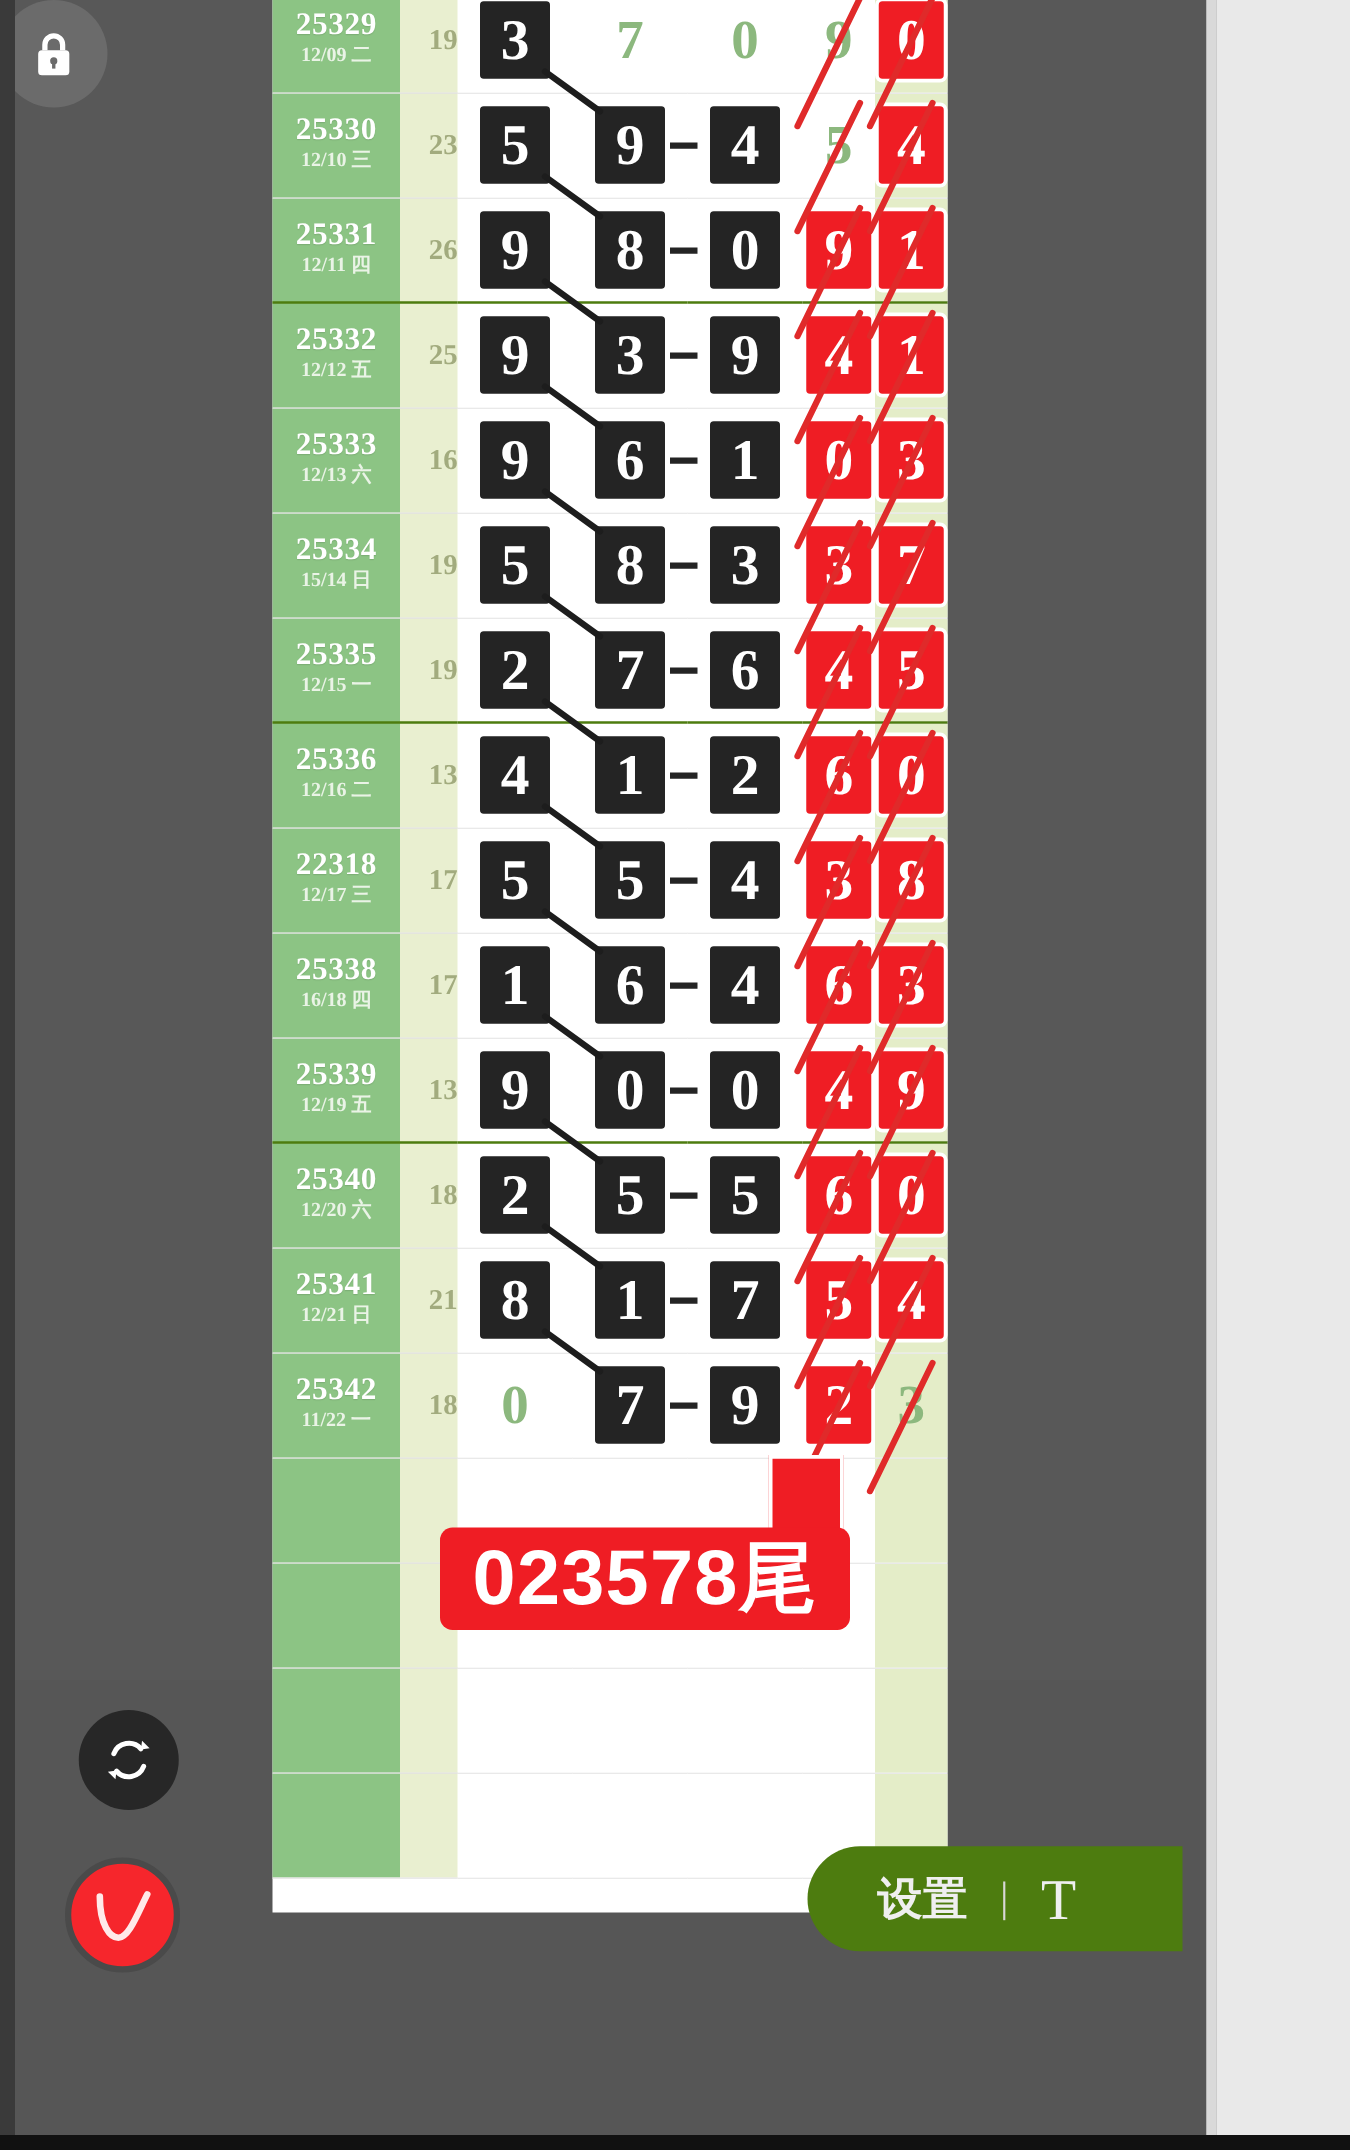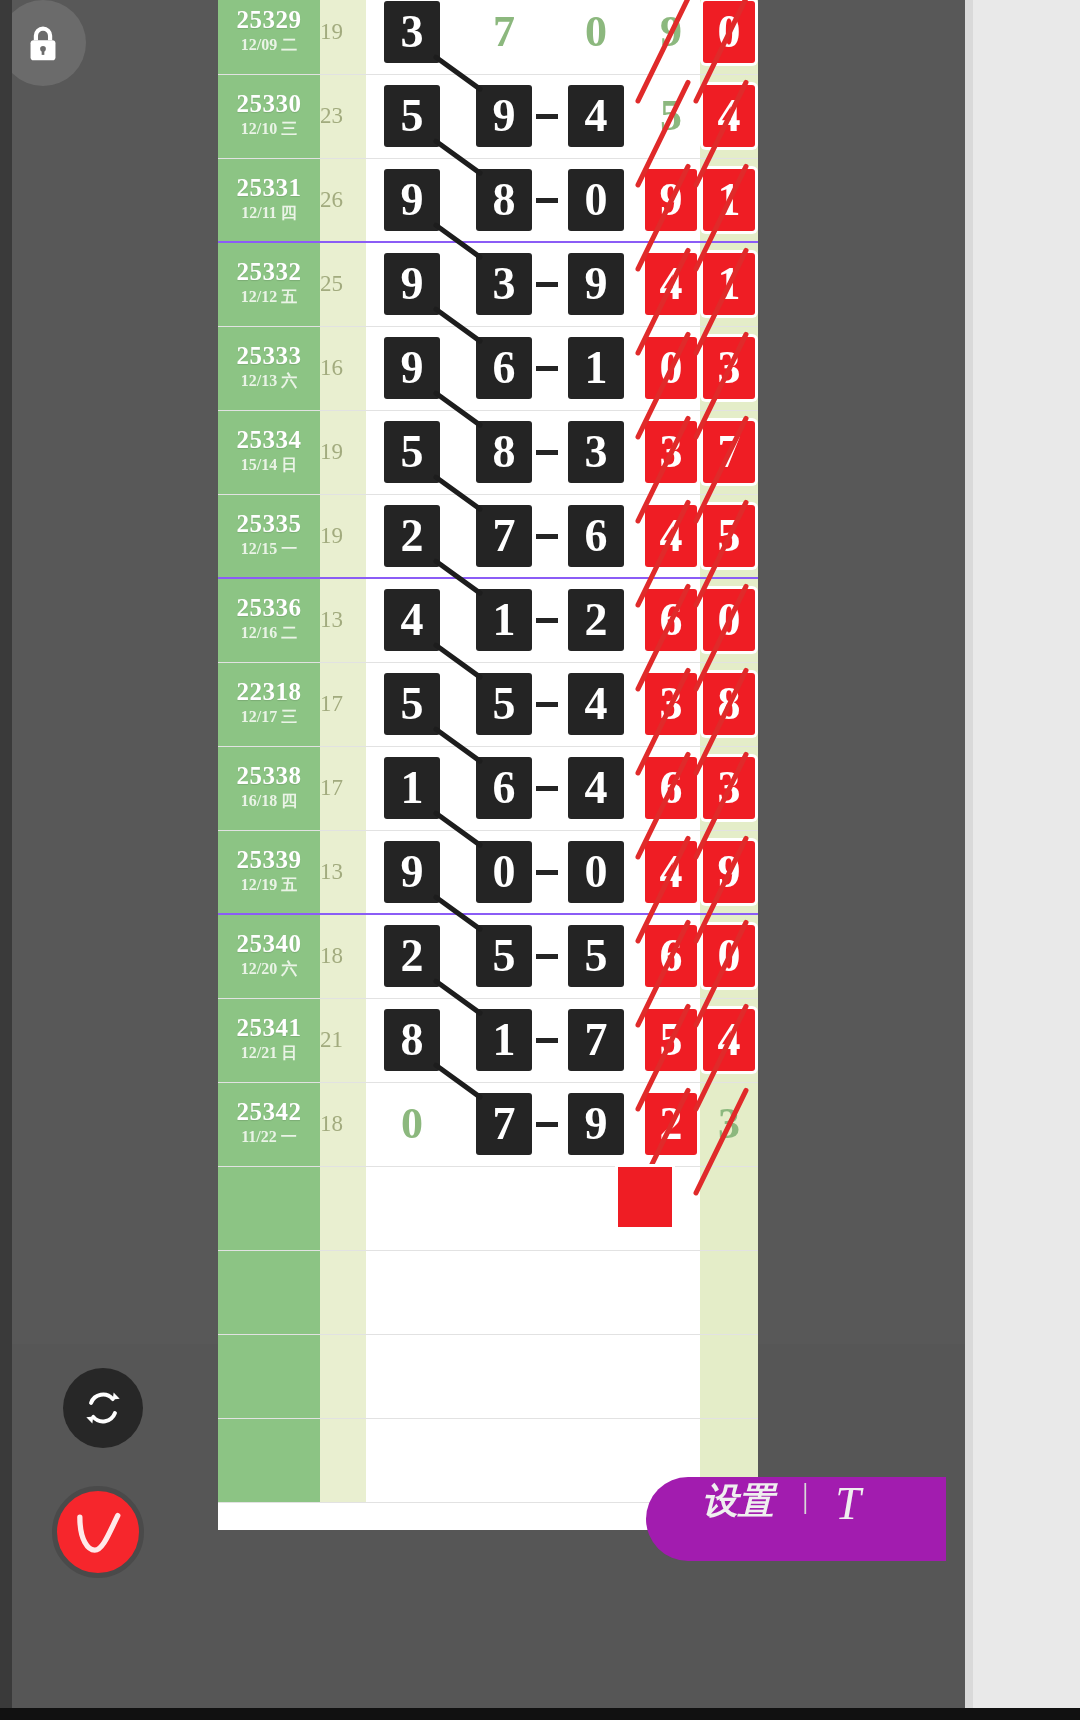--- a/index.html
+++ b/index.html
@@ -27,36 +27,36 @@
   
   .c-issue{ width:102px; background:#8cc484; }
   .c-sum  { width:46px;  background:#e9efd0; }
   .c-d1   { width:92px;  background:#ffffff; }
   .c-d2   { width:92px;  background:#ffffff; }
   .c-d3   { width:92px;  background:#ffffff; }
   .c-d4   { width:58px;  background:#ffffff; }
   .c-d5   { width:58px;  background:#e4edc8; }
 
   .tbl tr td{ border-bottom:1px solid #e2e2e2; }
-  .tbl tr.grp td{ border-bottom:2px solid #8b5cf6; }
+  .tbl tr.grp td{ border-bottom:2px solid #4d7c0f; }
 
   
   .issue-no{
     display:block; text-align:center; color:#ffffff; font-size:25px;
     font-weight:700; line-height:1.05; letter-spacing:.5px;
     font-family:"Liberation Serif", serif;
     text-shadow:0 1px 1px rgba(0,0,0,.12);
   }
   .issue-dt{
     display:block; text-align:center; color:#f2f8ef; font-size:16px;
     font-weight:700; line-height:1.5; opacity:.92;
   }
   .sum-val{
-    display:block; text-align:left; color:#a2ab7e; font-size:23px;
-    font-weight:400; font-family:"Liberation Serif", serif;
+    display:block; text-align:right; color:#a2ab7e; font-size:23px;
+    font-weight:700; font-family:"Liberation Serif", serif;
   }
 
   
   .dcell{ text-align:center; position:relative; }
   .chip{
     display:inline-block; width:56px; height:62px; line-height:62px;
     color:#fff; font-size:46px; font-weight:700;
     font-family:"Liberation Serif", serif;
     text-align:center; border-radius:3px;
   }
@@ -98,23 +98,23 @@
   .fab{
     position:absolute; width:80px; height:80px; border-radius:50%;
     display:flex; align-items:center; justify-content:center;
   }
   .fab-refresh{ left:63px; top:1368px; background:#272727; }
   .fab-v{ left:52px; top:1486px; background:#f6262c; border:5px solid #4a4a4a; width:92px; height:92px;}
   .fab-lock{ left:394px; top:1462px; width:86px; height:86px; border-radius:50%; background:#6b6b6b; }
 
   .settings-pill{
     position:absolute; left:646px; top:1477px; width:300px; height:84px;
-    background:#a21caf; border-radius:48px 0 0 48px;
-    display:flex; justify-content:flex-start;
-    padding-left:56px; gap:26px;font-style:italic;
+    background:#4d7c0f; border-radius:48px 0 0 48px;
+    display:flex; align-items:center; justify-content:flex-start;
+    padding-left:56px; gap:26px;
   }
   .settings-pill .lbl{
     color:#efefef; font-size:36px; font-weight:600;
     font-family:"Liberation Sans", sans-serif;
   }
   .settings-pill .sep{ color:#d8d8d8; font-size:34px; }
   .settings-pill .tglyph{
     color:#efefef; font-size:46px; font-family:"Liberation Serif", serif; font-weight:400;
   }
 </style>
@@ -431,20 +431,23 @@
         <line x1="478" y1="1034.88" x2="528" y2="932.4"></line>
         <line x1="420" y1="1118.88" x2="470" y2="1016.4"></line>
         <line x1="478" y1="1118.88" x2="528" y2="1016.4"></line>
         <line x1="420" y1="1202.88" x2="470" y2="1100.4"></line>
         <line x1="478" y1="1202.88" x2="528" y2="1100.4"></line>
       </g>
   </svg>
 
   <div class="fc-block"></div>
 
+  <div class="banner">
+    <span>023578尾</span>
+  </div>
 
   <div class="fab fab-refresh">
     <svg width="44" height="44" viewBox="0 0 24 24">
       <path d="M5.5 9.2A7 7 0 0 1 17.3 7.1" fill="none" stroke="#fff" stroke-width="2.2" stroke-linecap="round"></path>
       <path d="M18.5 14.8A7 7 0 0 1 6.7 16.9" fill="none" stroke="#fff" stroke-width="2.2" stroke-linecap="round"></path>
       <path d="M17.8 3.6l-.5 3.8 3.8-.5z" fill="#fff"></path>
       <path d="M6.2 20.4l.5-3.8-3.8.5z" fill="#fff"></path>
     </svg>
   </div>
 

